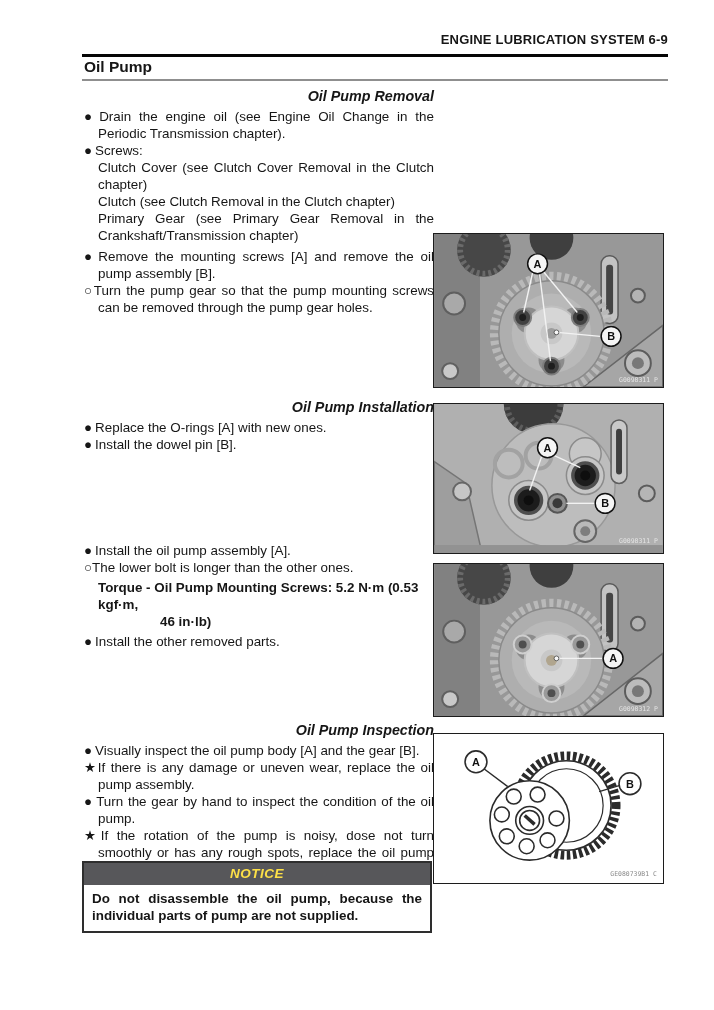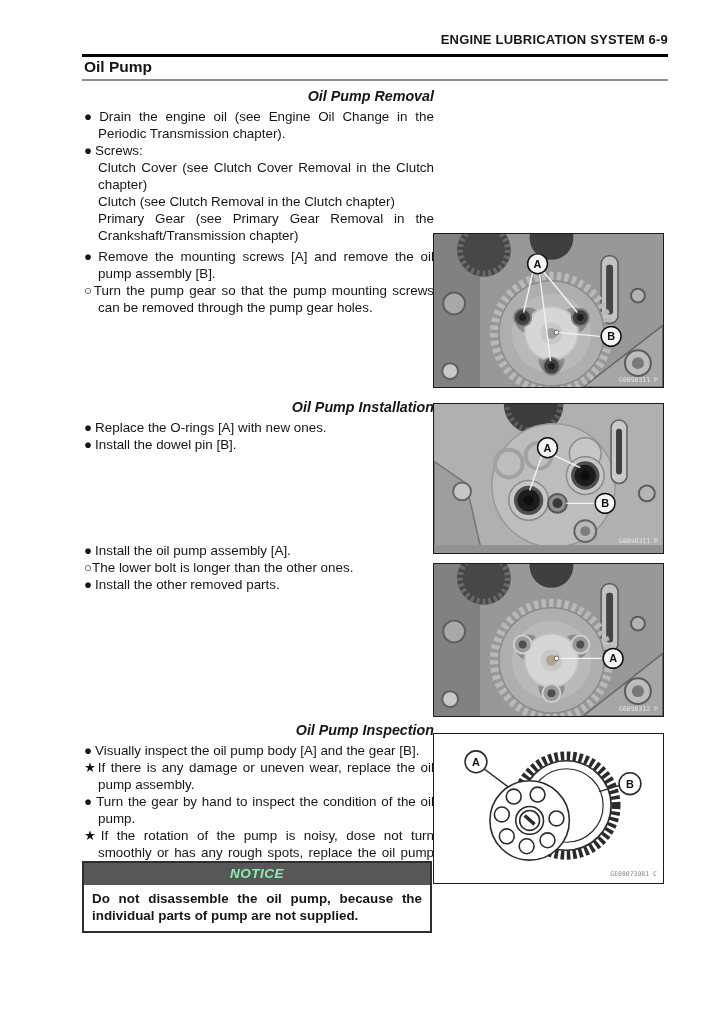--- a/index.html
+++ b/index.html
@@ -16,21 +16,21 @@
   .subhead { font-size:14.3px; font-weight:bold; font-style:italic; margin-bottom:3px;text-align:right; }
   .li { padding-left:14px; text-indent:-14px; text-align:justify; }
   .li .mk { margin-right:3px; }
   .li.tight .mk { margin-right:0; }
   .sub { margin-left:14px; text-align:justify; }
   .gap4 { margin-top:4px; }
   .torque { font-weight:bold; margin:3px 0 3px 14px; }
   .torque .t2 { margin-left:62px; }
 
   .notice { position:absolute; left:82px; top:861px; width:350px; border:2px solid #2e2e2e; background:#fff; }
-  .notice-bar { background:#57575a; color:#86efac; font-weight:bold; font-style:italic; text-align:center; font-size:13.5px; padding:3px 8px 4px; letter-spacing:0.5px; }
+  .notice-bar { background:#57575a; color:#fde047; font-weight:bold; font-style:italic; text-align:center; font-size:13.5px; padding:3px 8px 4px; letter-spacing:0.5px; }
   .notice-body { font-weight:bold; font-size:13.4px; line-height:17px; padding:5px 8px 7px; text-align:justify; }
 
   .fig { position:absolute; left:433px; width:231px; border:1.5px solid #1c1c1c; background:#9a9a9a; }
   .fig svg { display:block; width:100%; height:100%; }
   #fig1 { top:233px; height:155px; }
   #fig2 { top:403px; height:151px; }
   #fig3 { top:563px; height:154px; }
   #fig4 { top:733px; height:151px; background:#ffffff; }
 
   .callout-circ { fill:#f5f5f5; stroke:#111; stroke-width:1.5; }
@@ -64,20 +64,24 @@
 
   <div class="col" style="top:399px;">
     <div class="subhead">Oil Pump Installation</div>
     <div class="li"><span class="mk">●</span><span>Replace the O-rings [A] with new ones.</span></div>
     <div class="li"><span class="mk">●</span><span>Install the dowel pin [B].</span></div>
   </div>
 
   <div class="col" style="top:542px;">
     <div class="li"><span class="mk">●</span><span>Install the oil pump assembly [A].</span></div>
     <div class="li tight"><span class="mk">○</span><span>The lower bolt is longer than the other ones.</span></div>
+    <div class="torque">
+      <div>Torque - Oil Pump Mounting Screws:  5.2 N·m (0.53 kgf·m,</div>
+      <div class="t2">46 in·lb)</div>
+    </div>
     <div class="li"><span class="mk">●</span><span>Install the other removed parts.</span></div>
   </div>
 
   <div class="col" style="top:722px;">
     <div class="subhead">Oil Pump Inspection</div>
     <div class="li"><span class="mk">●</span><span>Visually inspect the oil pump body [A] and the gear [B].</span></div>
     <div class="li tight"><span class="mk">★</span><span>If there is any damage or uneven wear, replace the oil pump assembly.</span></div>
     <div class="li"><span class="mk">●</span><span>Turn the gear by hand to inspect the condition of the oil pump.</span></div>
     <div class="li tight"><span class="mk">★</span><span>If the rotation of the pump is noisy, dose not turn smoothly or has any rough spots, replace the oil pump assembly.</span></div>
   </div>

